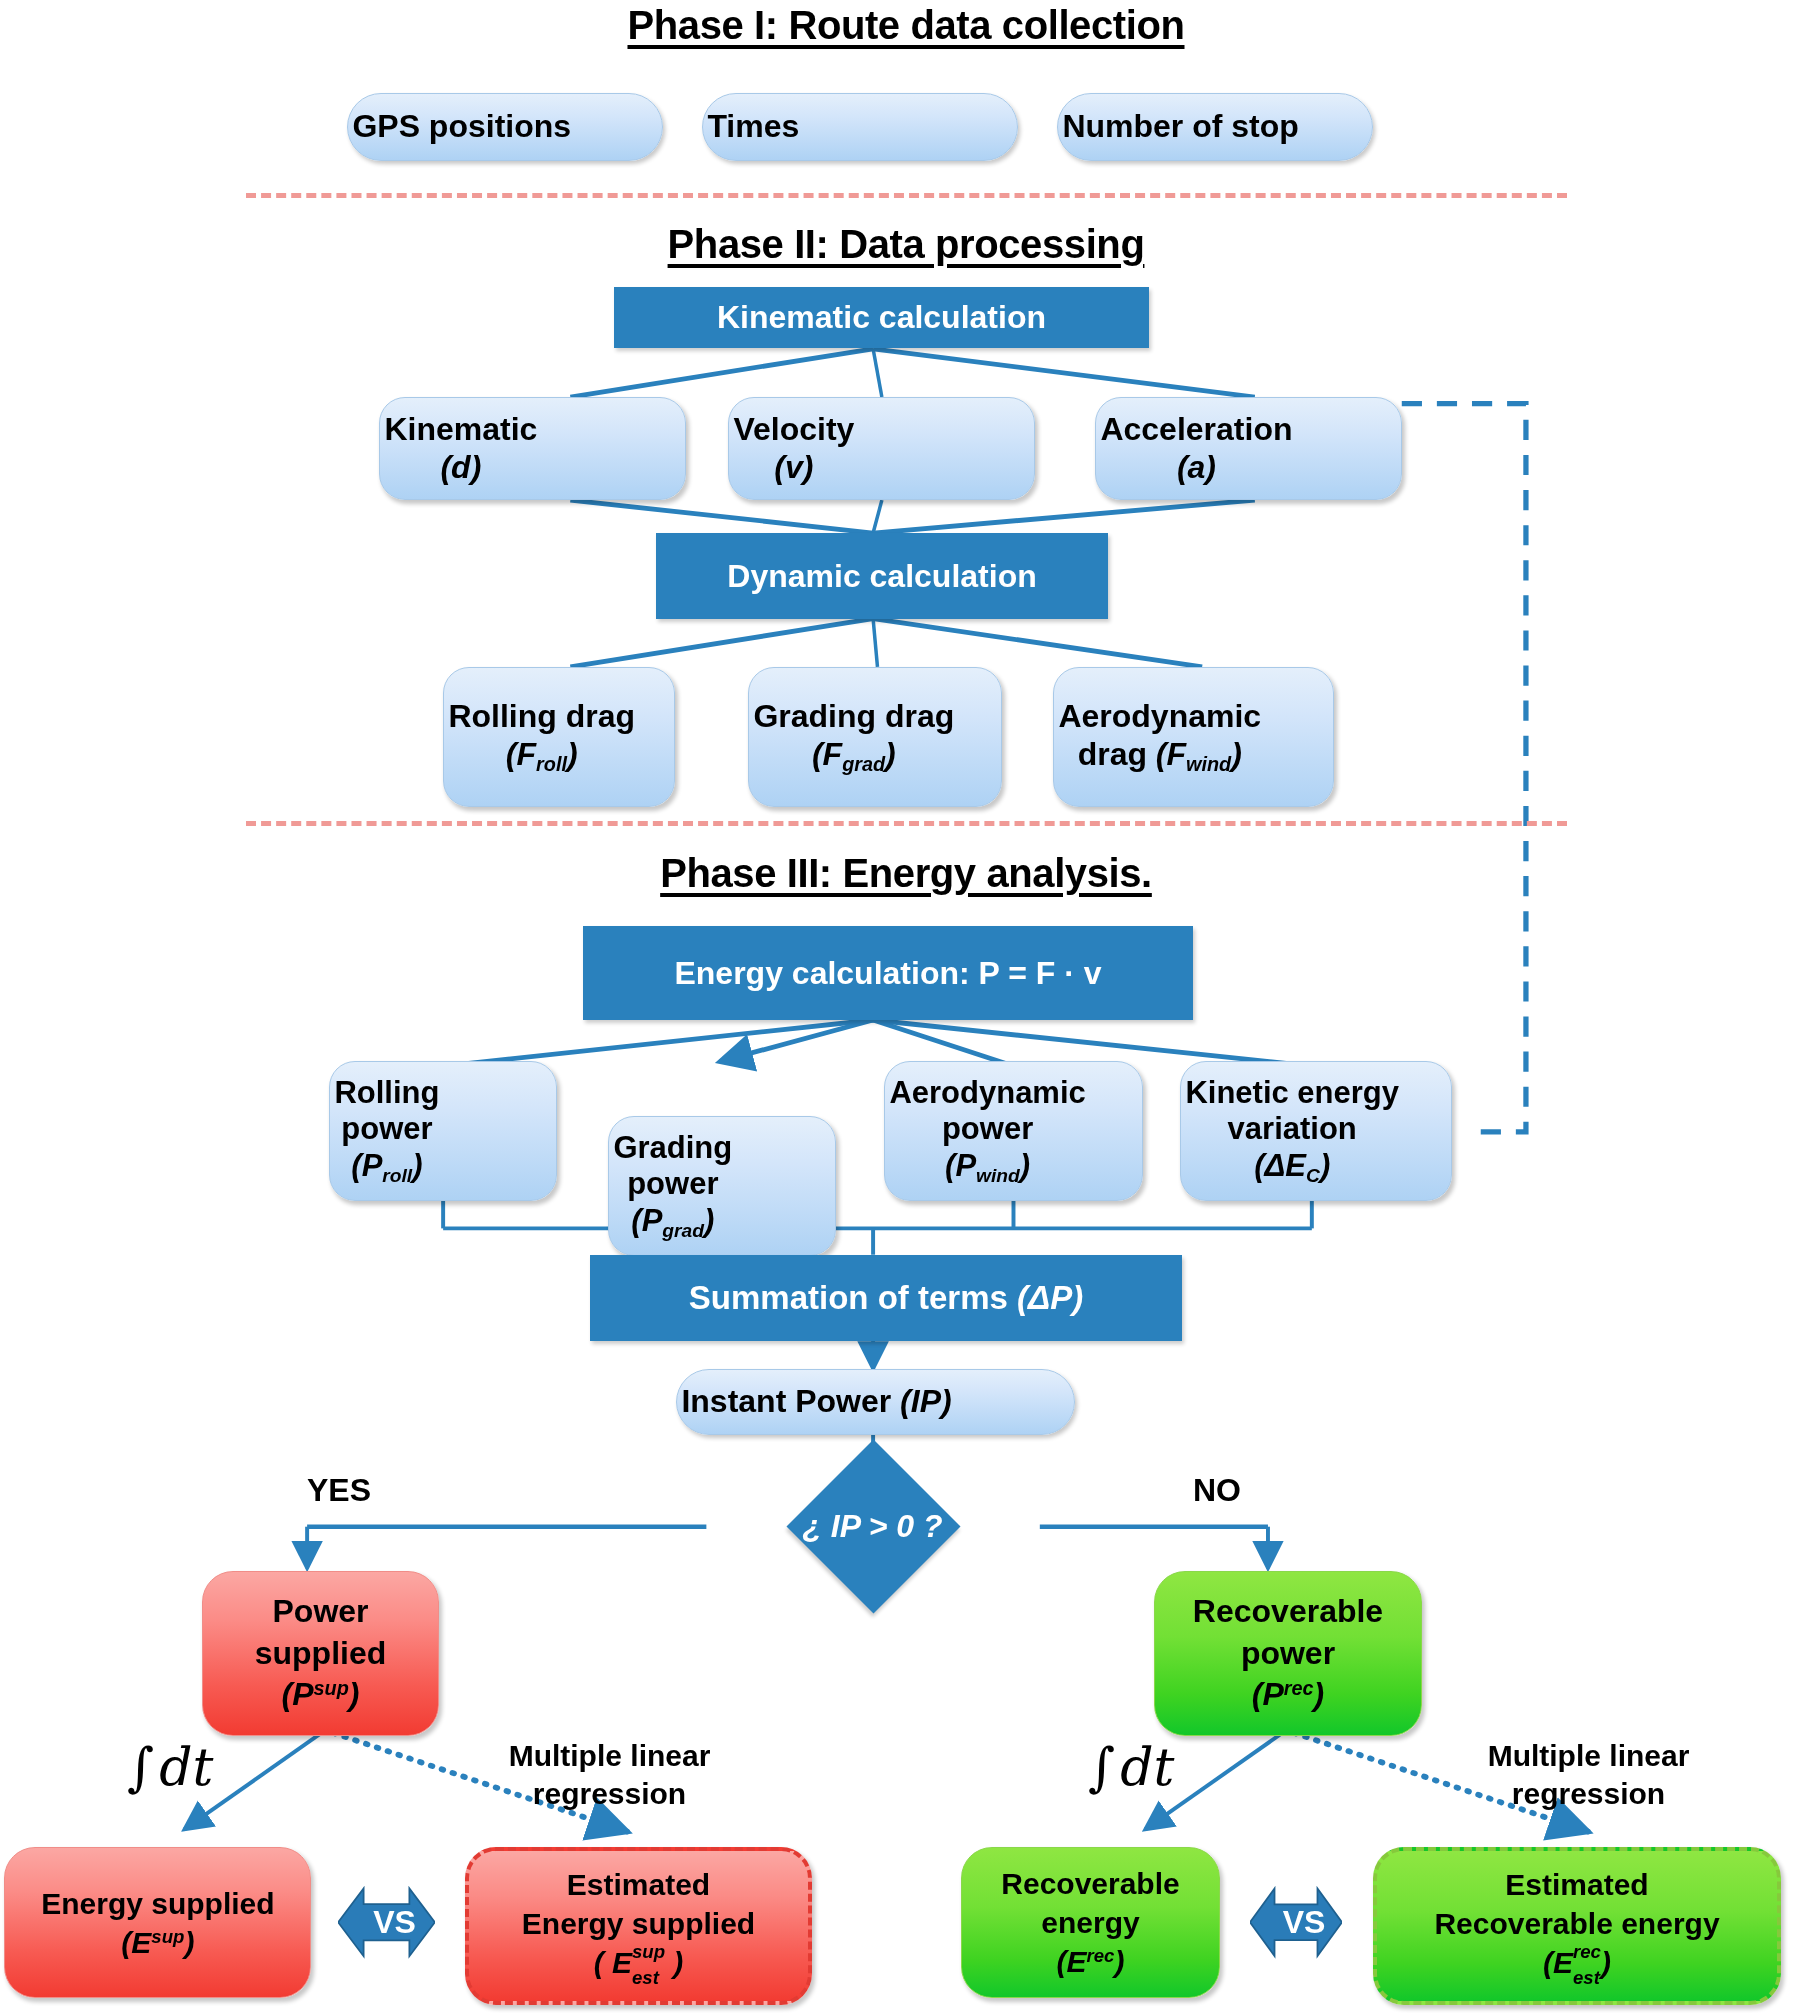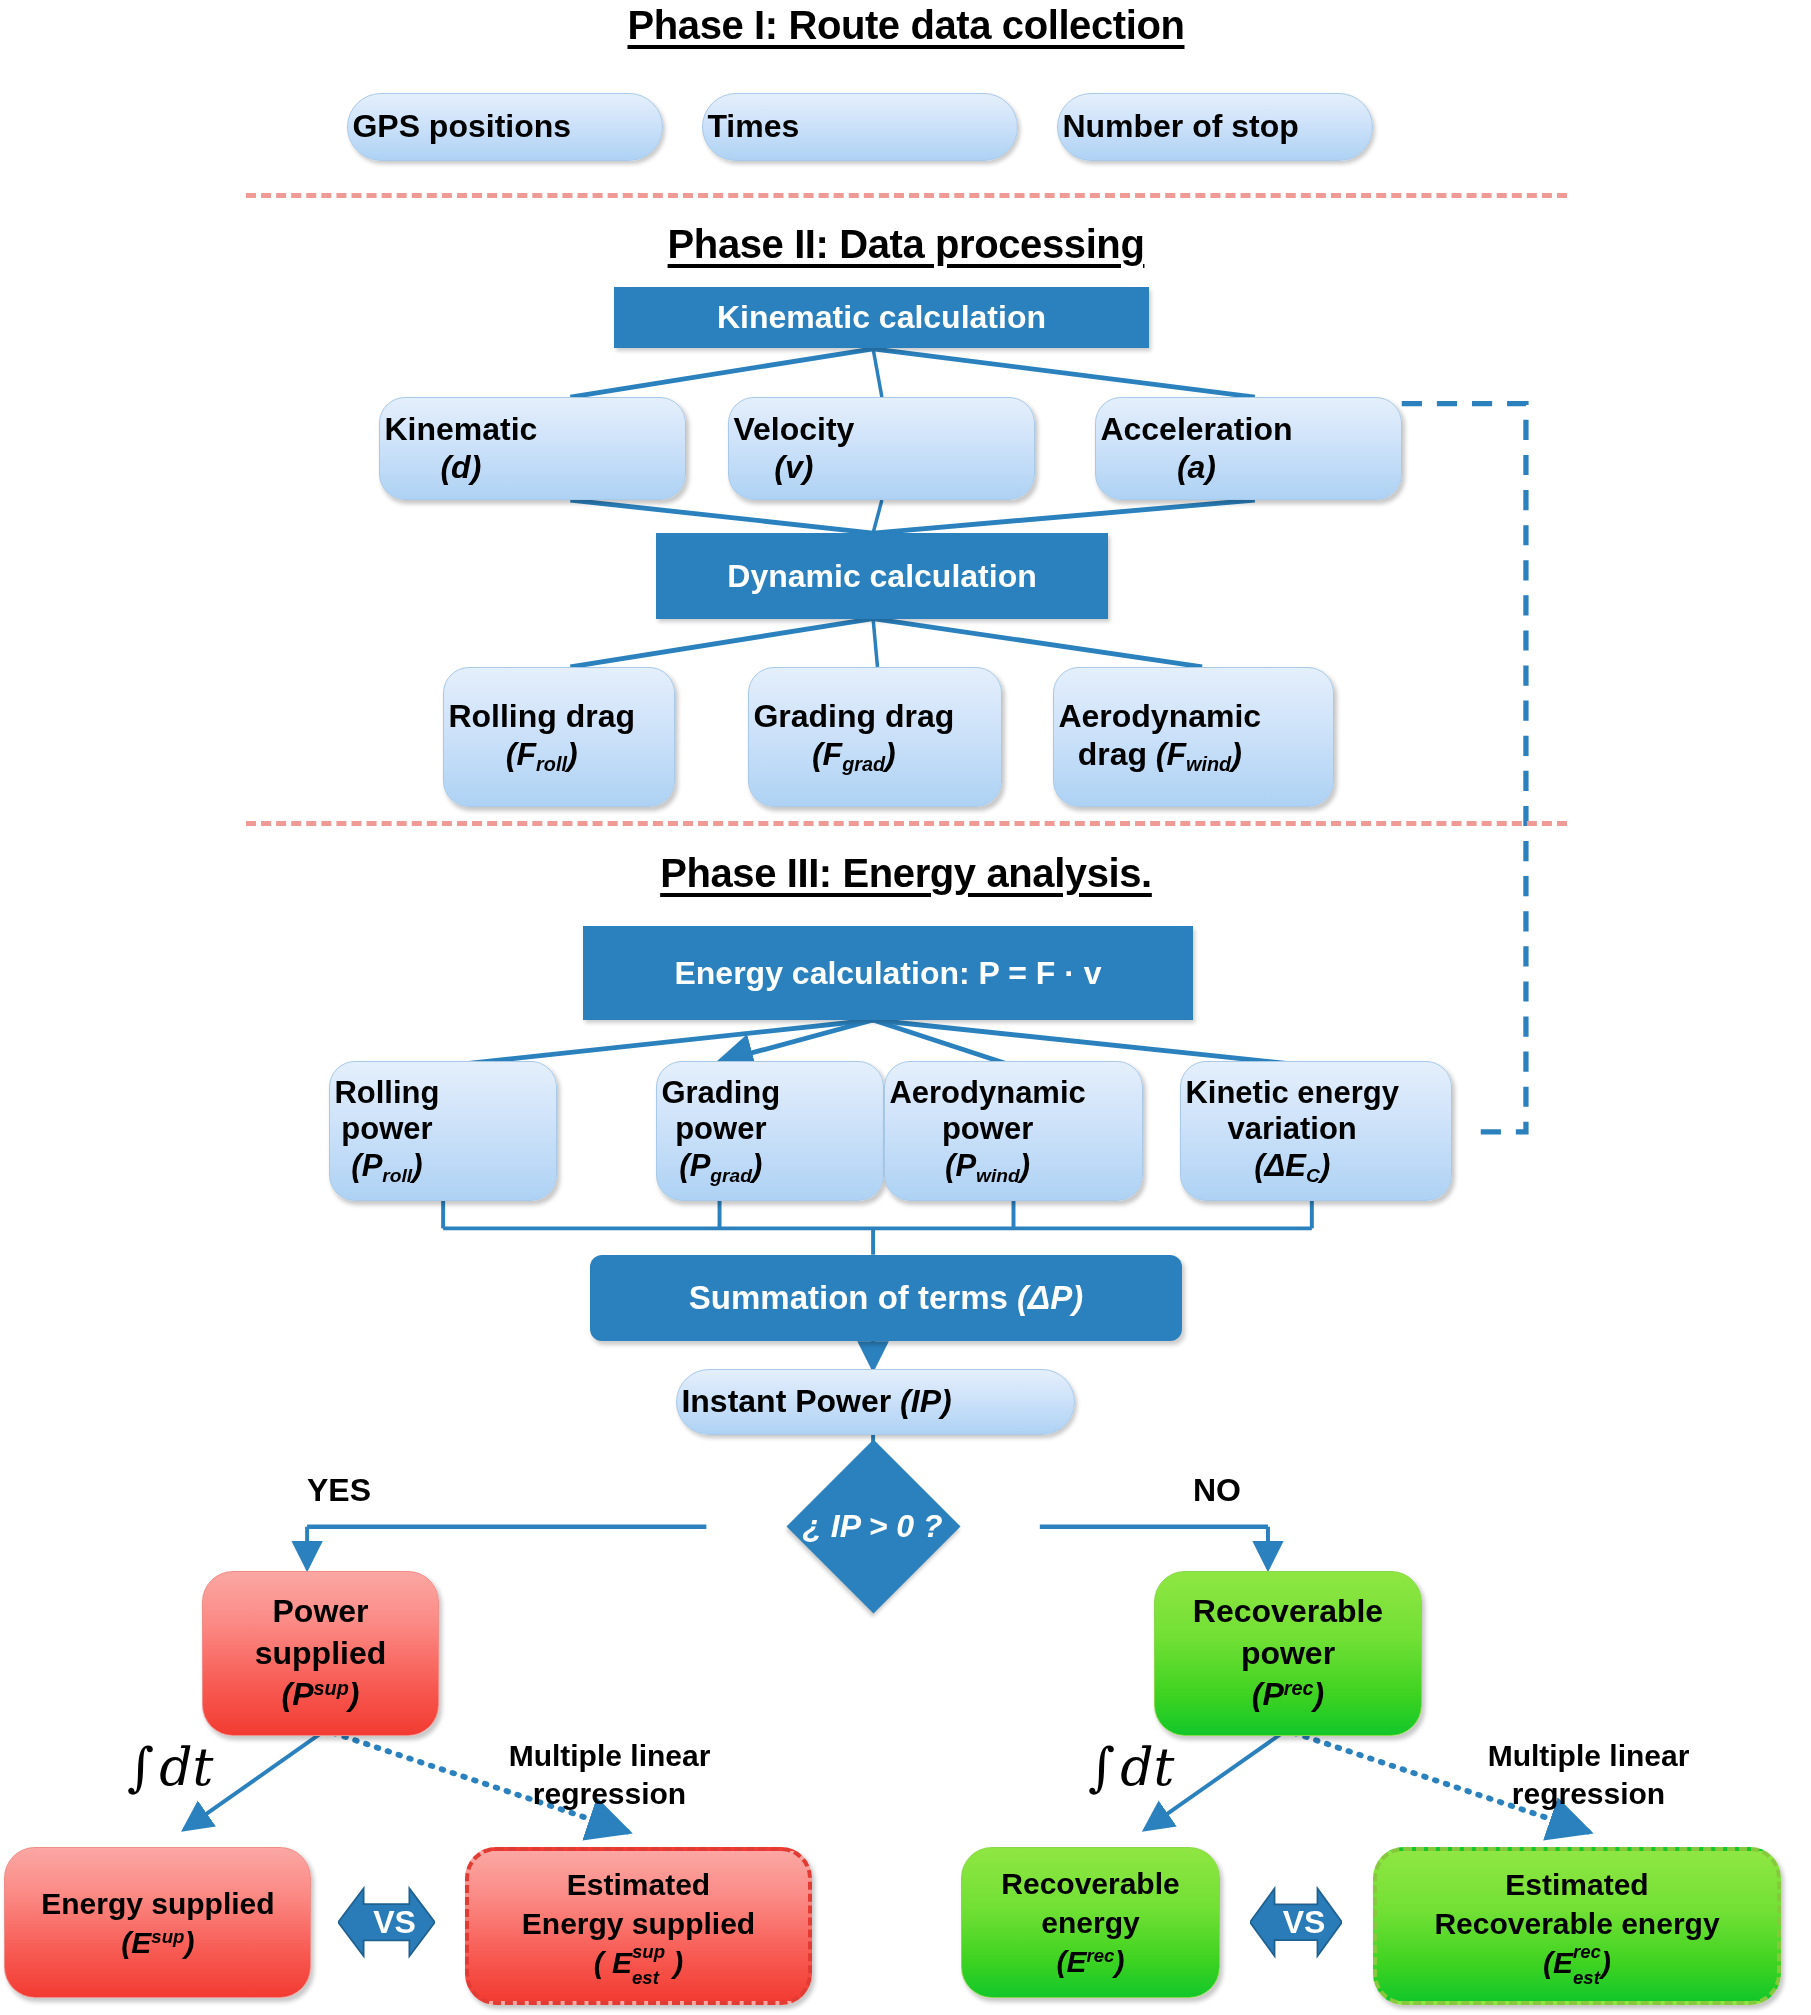--- a/index.html
+++ b/index.html
@@ -239,37 +239,37 @@
 
   <div class="proc" style="left:583px; top:926px; width:610px; height:94px; font-size:32px;">
     <span>Energy calculation:  P = F · v</span>
   </div>
 
   <div class="cap small-radius" style="left:329px; top:1061px; width:228px; height:140px; font-size:31px;">
     <span>
       Rolling<br>power<br><span class="it">(P<sub>roll</sub>)</span>
     </span>
   </div>
-  <div class="cap small-radius" style="left:608px; top:1061px; width:228px; height:140px; font-size:31px;margin-left:48px;">
+  <div class="cap small-radius" style="left:608px; top:1116px; width:228px; height:140px; font-size:31px;">
     <span>
       Grading<br>power<br><span class="it">(P<sub>grad</sub>)</span>
     </span>
   </div>
   <div class="cap small-radius" style="left:884px; top:1061px; width:259px; height:140px; font-size:31px;">
     <span>
       Aerodynamic<br>power<br><span class="it">(P<sub>wind</sub>)</span>
     </span>
   </div>
   <div class="cap small-radius" style="left:1180px; top:1061px; width:272px; height:140px; font-size:31px;">
     <span>
       Kinetic energy<br>variation<br><span class="it">(ΔE<sub>C</sub>)</span>
     </span>
   </div>
 
-  <div class="proc" style="left:590px; top:1255px; width:592px; height:86px; font-size:33px;border-radius:12px;">
+  <div class="proc" style="left:590px; top:1255px; width:592px; height:86px; font-size:33px;">
     <span>Summation of terms <span class="it">(ΔP)</span></span>
   </div>
 
   <div class="cap" style="left:676px; top:1369px; width:399px; height:66px; font-size:32px;">
     <span>Instant Power <span class="it">(IP)</span></span>
   </div>
 
   <div class="diamond" style="left:812px; top:1465px; width:123px; height:123px;"></div>
   <div class="diamond-label" style="left:719px; top:1500px; width:307px; height:53px; font-size:32px;">¿ IP &gt; 0 ?</div>
 

